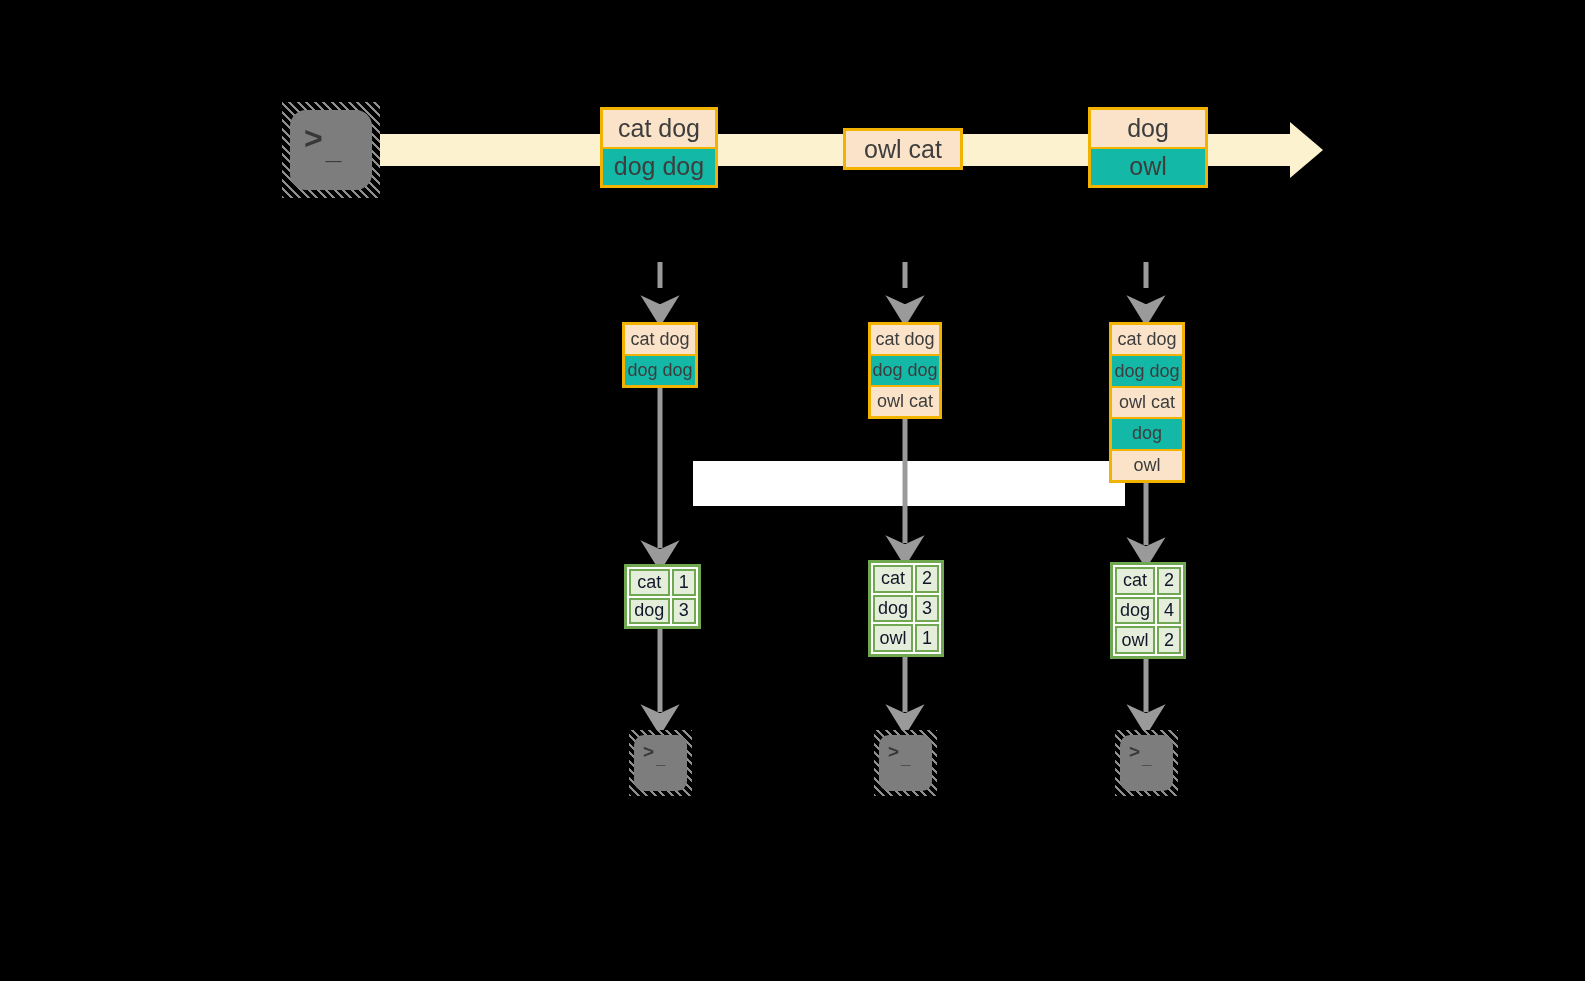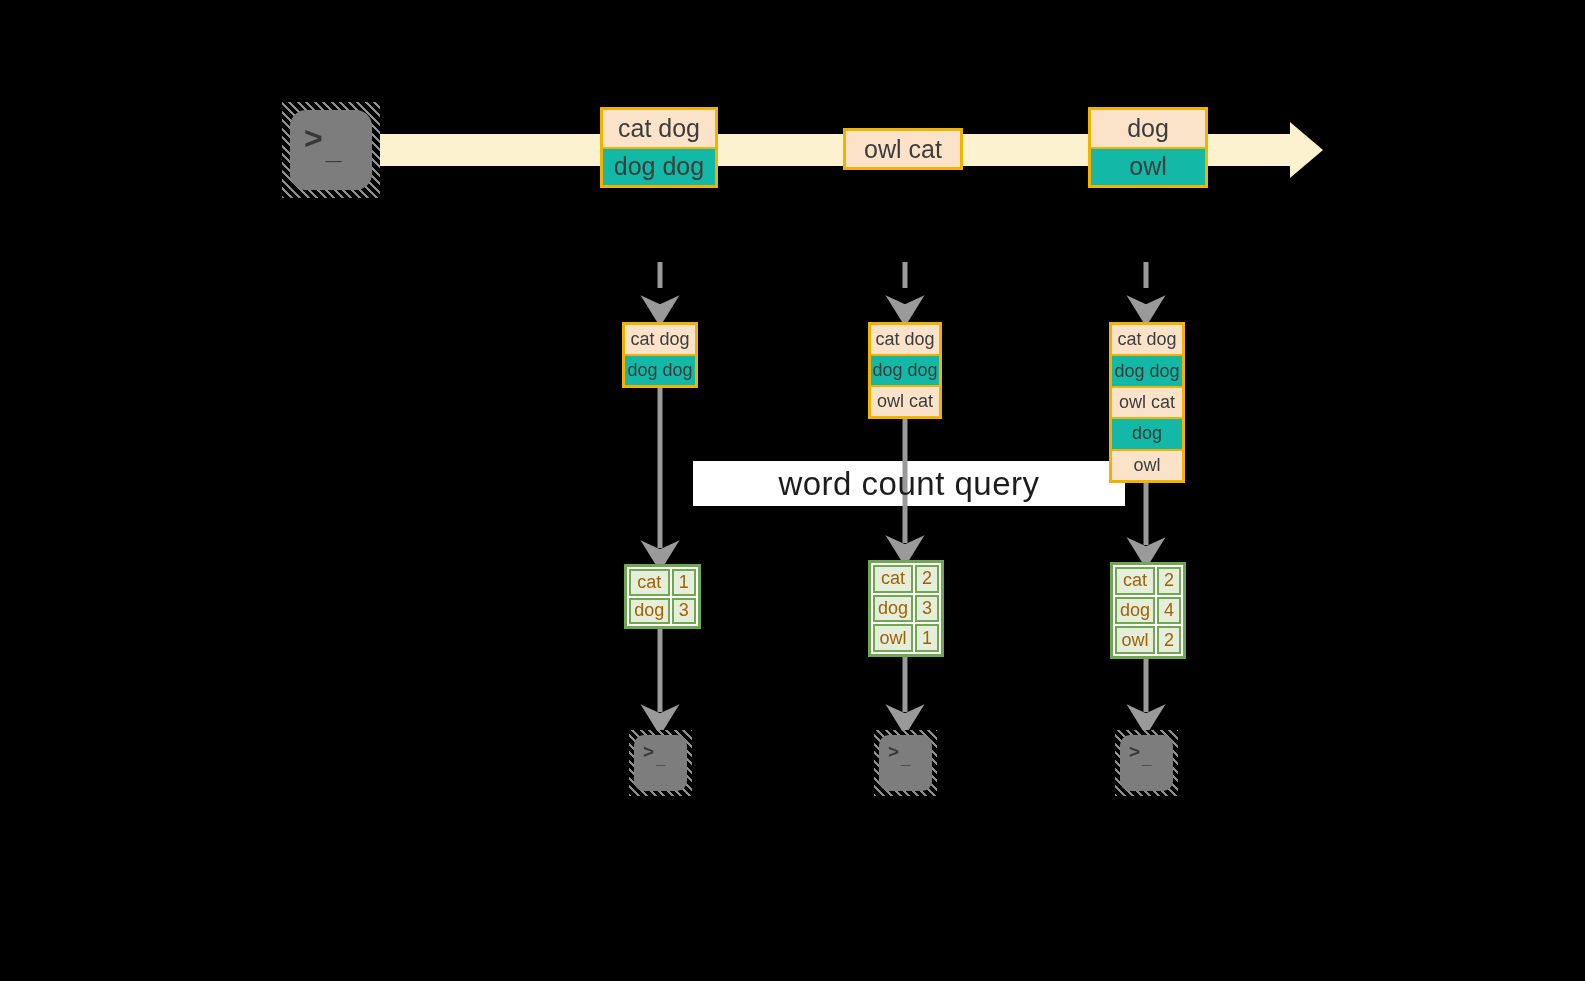--- a/index.html
+++ b/index.html
@@ -22,21 +22,21 @@
   .tone-a{background:#fae3c9;}
   .tone-b{background:#14b8a6;}
   .stream-font .brow{font-size:25px;}
   .state-font .brow{font-size:18px;}
 
   
   .ctable{position:absolute;box-sizing:border-box;border:3px solid #6fa850;background:#ffffff;
           padding:2px;display:flex;flex-direction:column;gap:2px;}
   .trow{flex:1;display:flex;gap:2px;}
   .cell{box-sizing:border-box;background:#e4eedb;border:2px solid #6fa850;
-        display:flex;align-items:center;justify-content:center;color:#a16207;font-size:18px;}
+        display:flex;align-items:center;justify-content:center;color:#0f172a;font-size:18px;}
   .wcell{flex:1.8;}
   .ncell{flex:1;}
 
   
   .term{position:absolute;background:repeating-linear-gradient(45deg,#8f8f8f 0 2px,#000 2px 6px);}
   .term-body{position:absolute;background:#7d7d7d;color:#383838;font-weight:700;
              display:flex;align-items:flex-start;}
   .term.big .term-body{inset:8px;border-radius:16px;padding:12px 0 0 14px;}
   .term.small .term-body{inset:5px;border-radius:10px;padding:7px 0 0 9px;}
   .term.big .gt{font-size:32px;line-height:1;}
@@ -113,21 +113,20 @@
       <div class="brow tone-a">owl cat</div>
     </div>
   <div class="obox state-font" style="left:1109px;top:322px;width:76px;height:161px;">
       <div class="brow tone-a">cat dog</div>
       <div class="brow tone-b">dog dog</div>
       <div class="brow tone-a">owl cat</div>
       <div class="brow tone-b">dog</div>
       <div class="brow tone-a">owl</div>
     </div>
 
-  <div class="qlabel-text">word count query</div>
 
   <div class="ctable" style="left:624px;top:564px;width:77px;height:65px;">
       <div class="trow">
         <span class="cell wcell">cat</span>
         <span class="cell ncell">1</span>
       </div>
       <div class="trow">
         <span class="cell wcell">dog</span>
         <span class="cell ncell">3</span>
       </div>

